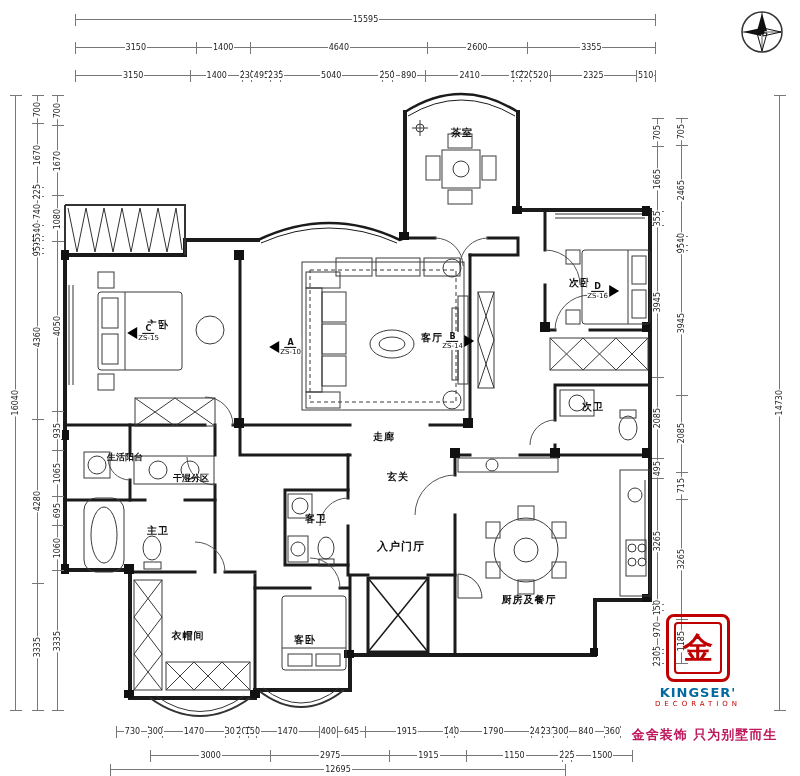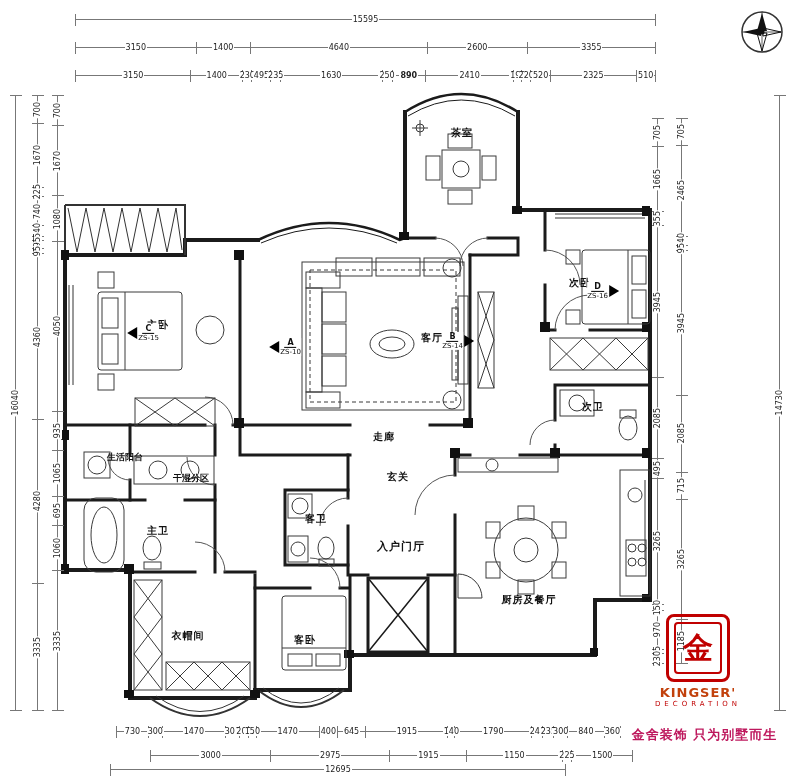--- a/index.html
+++ b/index.html
@@ -33,21 +33,21 @@
   .marker .mtxt{display:flex;flex-direction:column;align-items:center;line-height:1.15;background:#fff;}
   .marker .mtxt b{font-size:8px;border-bottom:1px solid #000;padding:0 3px;font-weight:bold;}
   .marker .mtxt i{font-size:7px;font-style:normal;}
 
   
   .logo{position:absolute;left:650px;top:614px;width:96px;text-align:center;z-index:2;}
   .seal{width:58px;height:62px;margin:0 auto;border:3px solid #c00000;border-radius:8px;
         display:flex;align-items:center;justify-content:center;}
   .seal-inner{width:44px;height:48px;border:2px solid #c00000;border-radius:4px;display:flex;
         align-items:center;justify-content:center;font-size:30px;font-weight:bold;color:#c00000;line-height:1;}
-  .brand{color:#c2410c;font-weight:bold;font-size:13px;letter-spacing:1px;margin-top:3px;}
+  .brand{color:#0369a1;font-weight:bold;font-size:13px;letter-spacing:1px;margin-top:3px;}
   .division{color:#c00000;font-size:7px;letter-spacing:4px;}
   .slogan{position:absolute;left:612px;top:726px;width:185px;text-align:center;color:#be185d;
         font-weight:bold;font-size:13px;letter-spacing:1px;z-index:2;white-space:nowrap;}
 </style>
 </head>
 <body>
 
 <div class="canvas">
 
   <svg class="plan-svg" width="800" height="776" viewBox="0 0 800 776">
@@ -315,26 +315,26 @@
       <span class="dim-seg" style="flex: 230 1 0px;">
         <span class="dim-num">230</span>
       </span>
       <span class="dim-seg" style="flex: 495 1 0px;">
         <span class="dim-num">495</span>
       </span>
       <span class="dim-seg" style="flex: 235 1 0px;">
         <span class="dim-num">235</span>
       </span>
       <span class="dim-seg" style="flex: 2770 1 0px;">
-        <span class="dim-num">1630</span>
+        <span class="dim-num">5040</span>
       </span>
       <span class="dim-seg" style="flex: 250 1 0px;">
         <span class="dim-num">250</span>
       </span>
-      <span class="dim-seg" style="flex: 890 1 0px; font-weight: bold;">
+      <span class="dim-seg" style="flex: 890 1 0px;">
         <span class="dim-num">890</span>
       </span>
       <span class="dim-seg" style="flex: 2410 1 0px;">
         <span class="dim-num">2410</span>
       </span>
       <span class="dim-seg" style="flex: 190 1 0px;">
         <span class="dim-num">190</span>
       </span>
       <span class="dim-seg" style="flex: 220 1 0px;">
         <span class="dim-num">220</span>

